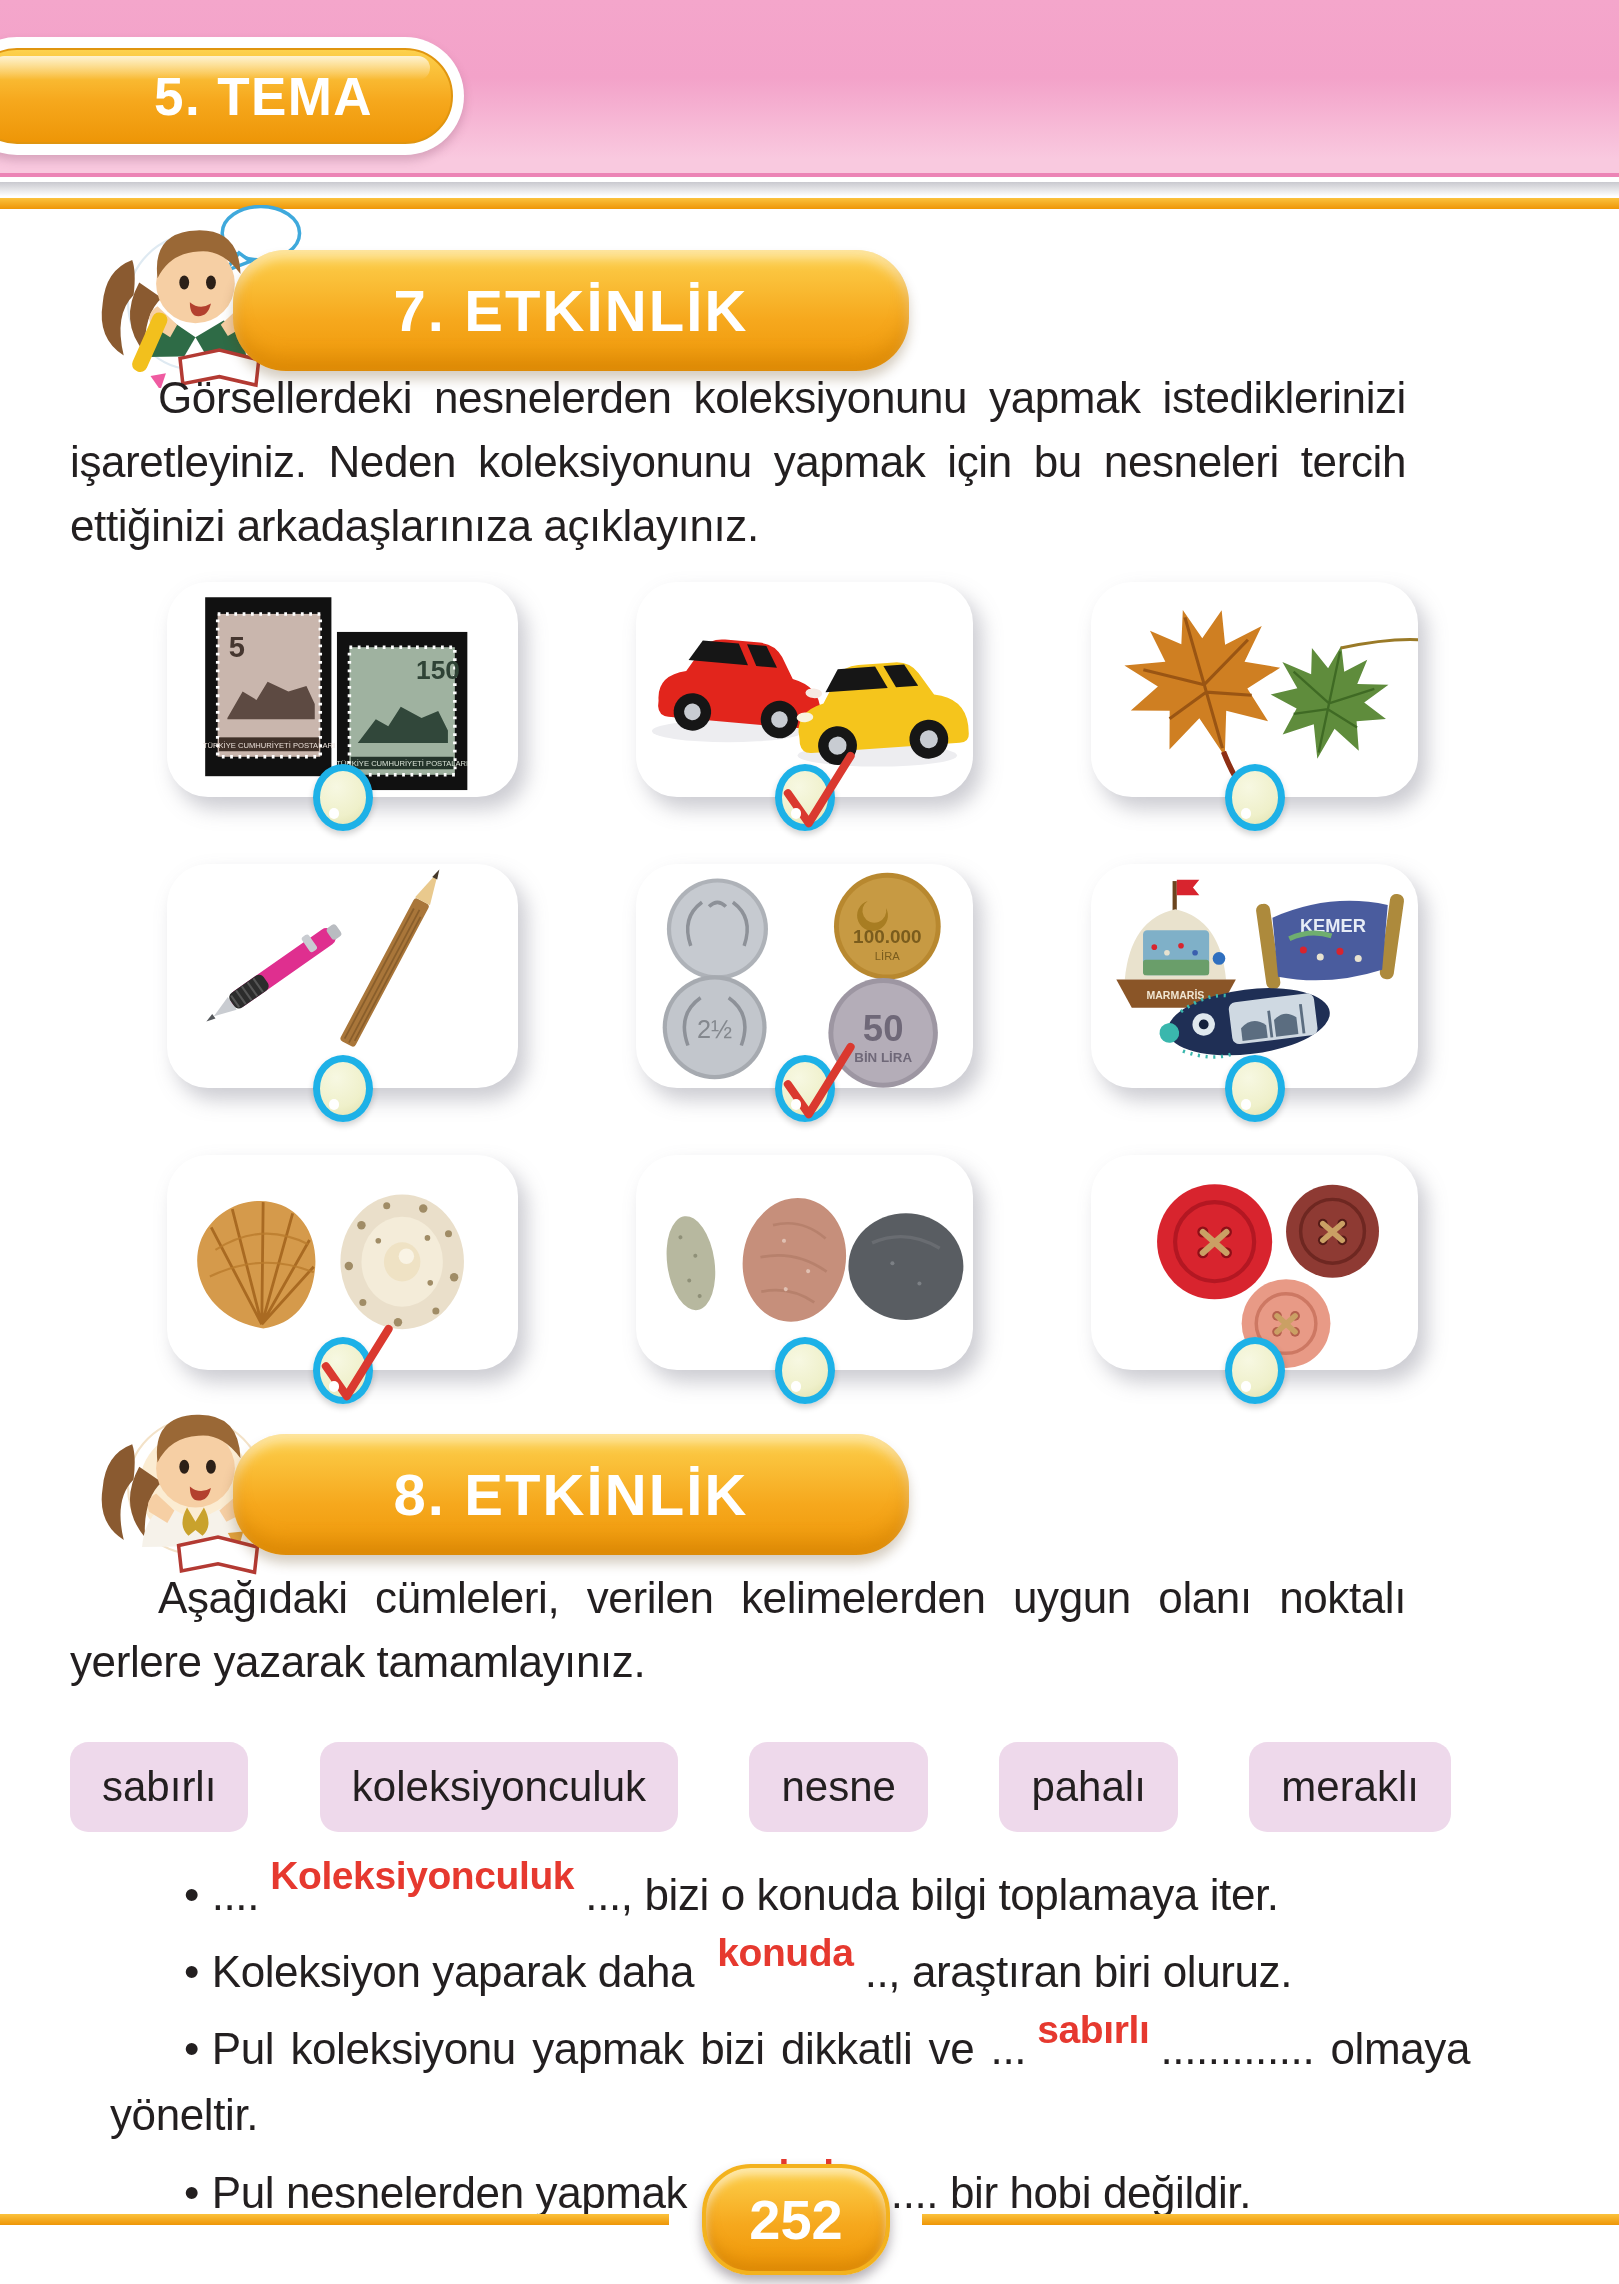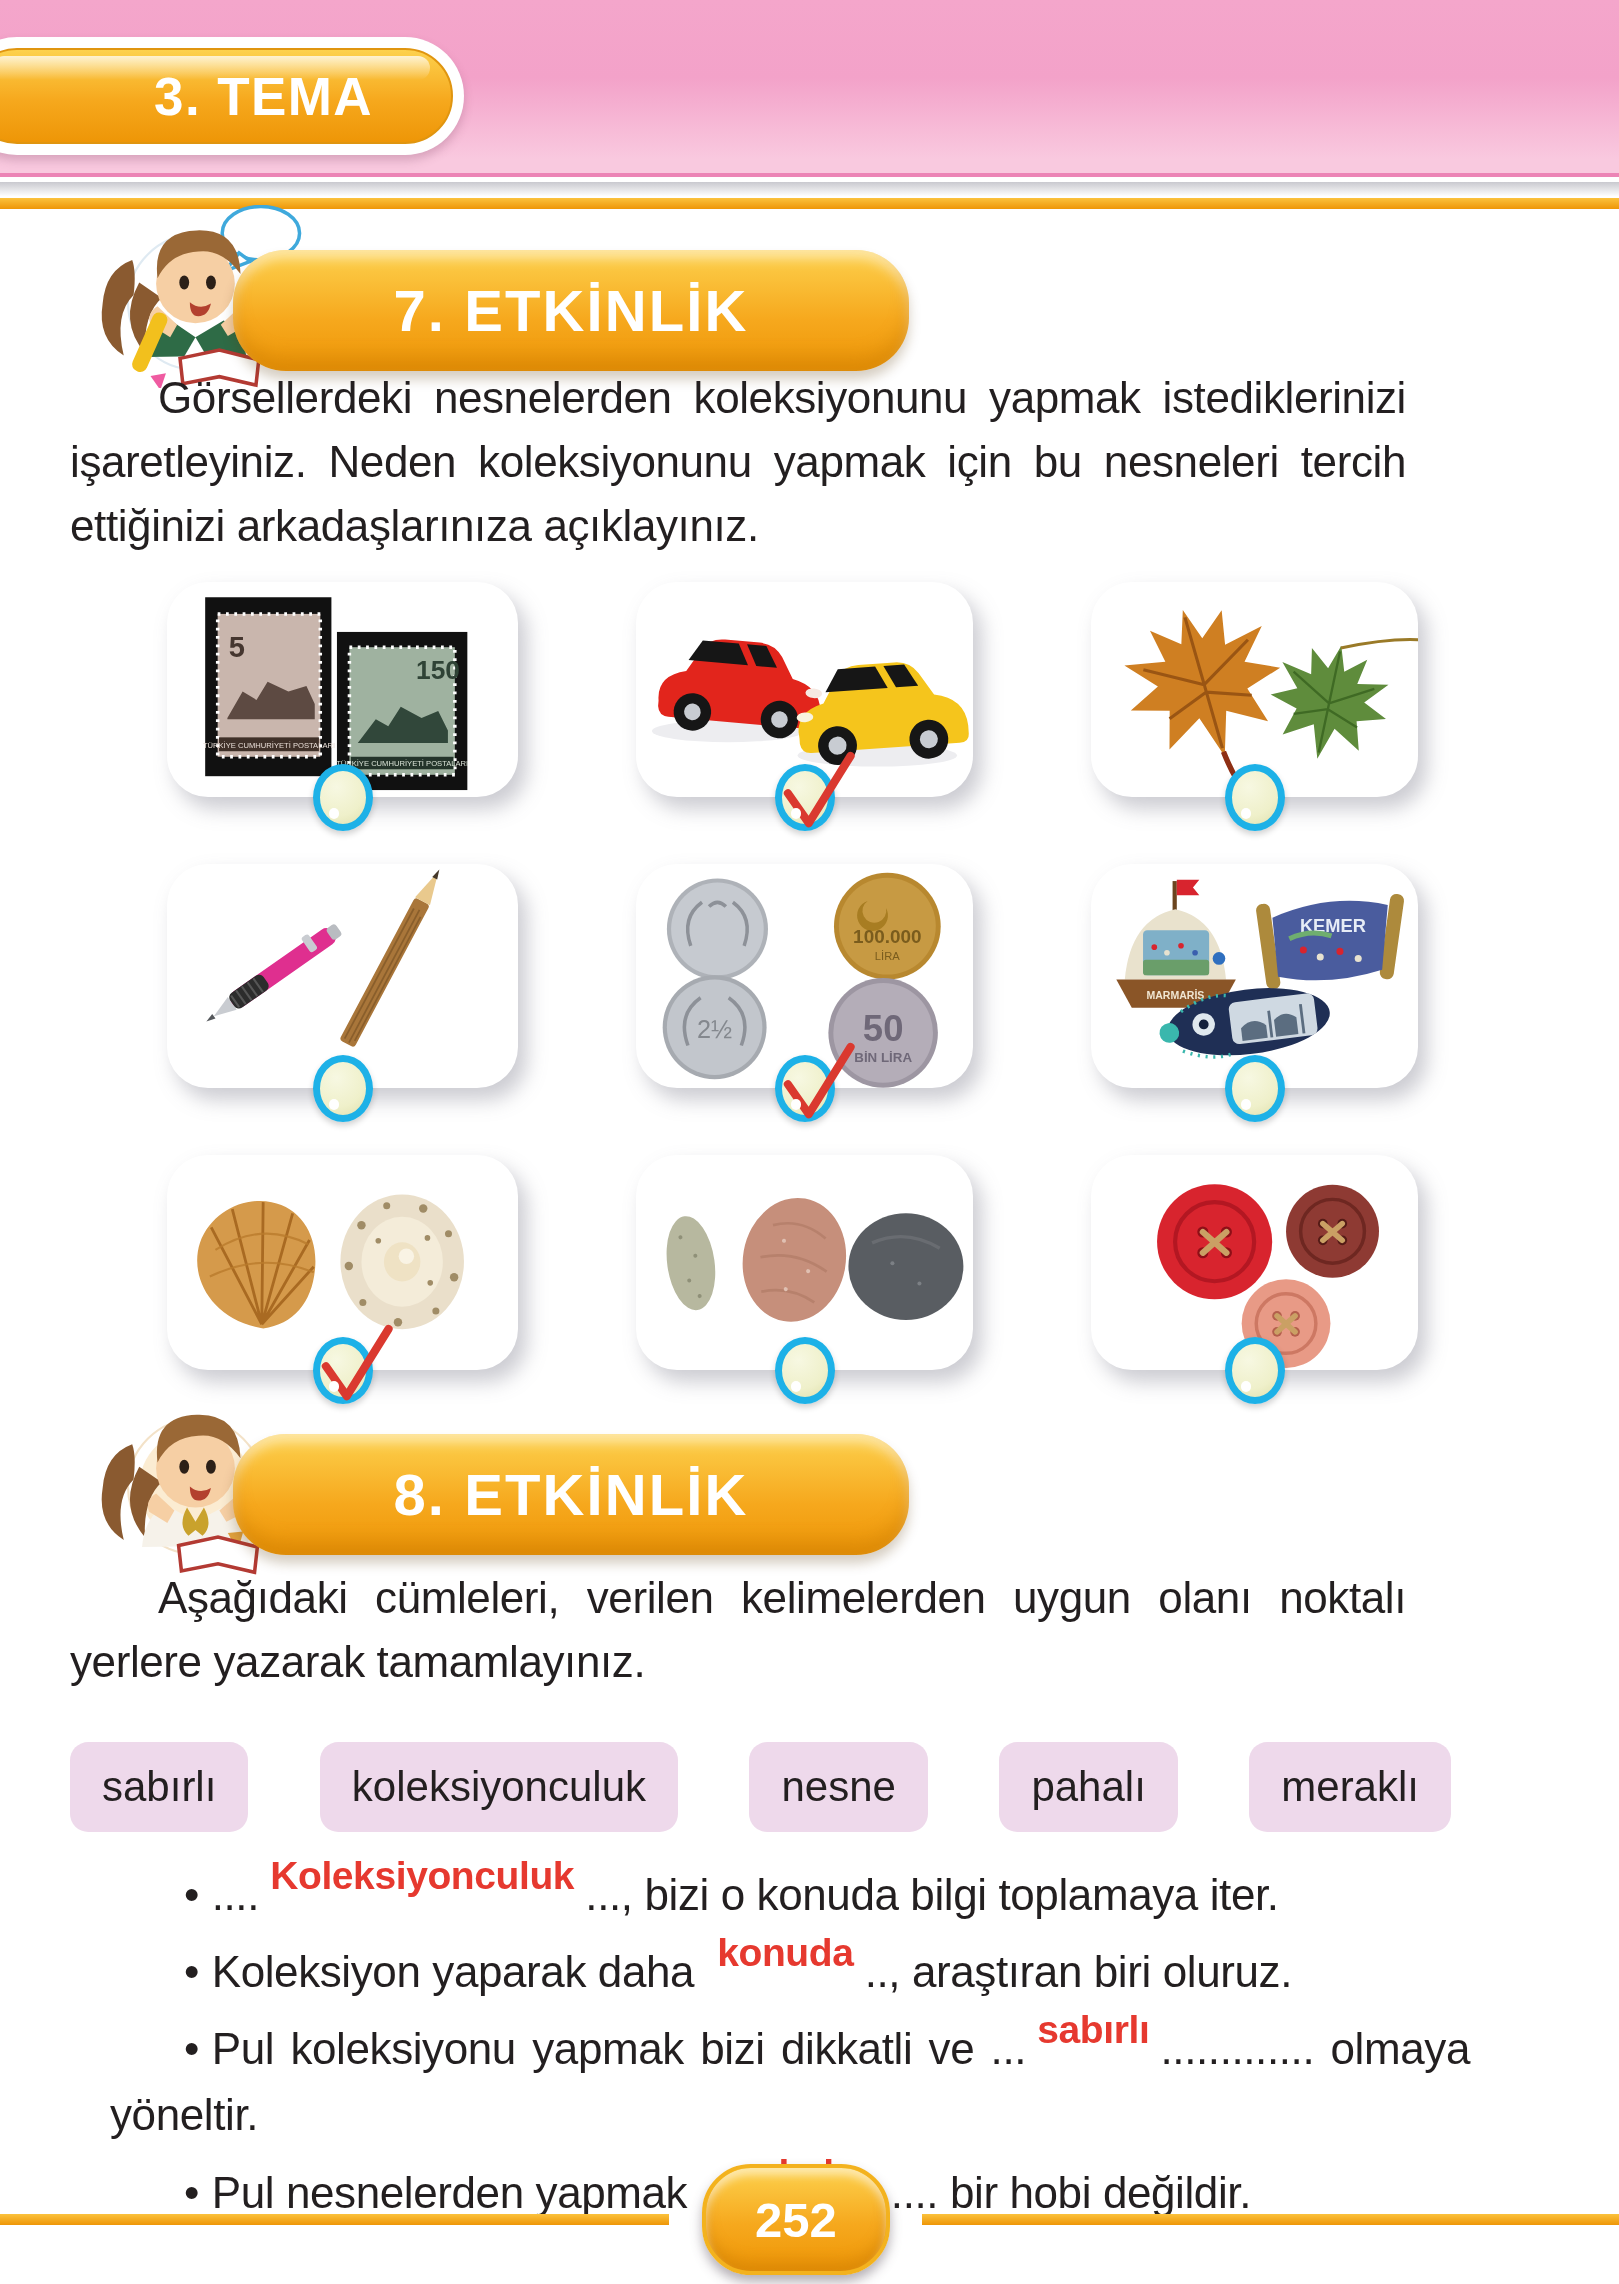--- a/index.html
+++ b/index.html
@@ -68,33 +68,33 @@
     background:#fff;padding:0 11.2px;display:inline-block;text-indent:0;}
 
   
   .footer-line{position:absolute;top:2214px;height:11.2px;background:linear-gradient(180deg,#fbc23d,var(--gold3));}
   .footer-line.left{left:0;width:669px;}
   .footer-line.right{left:922px;width:697px;}
   .page-pill{position:absolute;left:702px;top:2164px;width:188px;height:111px;border-radius:49px;
     background:linear-gradient(180deg,var(--gold1),var(--gold2) 55%,var(--gold3));
     border:4.2px solid #f3b21e;box-shadow:0 7px 11.2px rgba(90,80,90,.45), inset 0 7px 8.4px rgba(255,255,255,.55), inset 0 -9.8px 12.7px rgba(190,115,0,.35);
     display:flex;align-items:center;justify-content:center;}
-  .page-number{font-size:49px;font-weight:bold;color:#fff;}
+  .page-number{font-size:56px;font-weight:bold;color:#fff;}
 </style>
 </head>
 <body>
 
 <div class="page">
 
   <div class="header"></div>
   <div class="header-fade"></div>
   <div class="header-stripe"></div>
   <div class="tema-badge">
     <div class="inner">
-        <span class="tema-label">3. TEMA</span>
+        <span class="tema-label">5. TEMA</span>
       </div>
   </div>
 
   <svg class="mascot" style="top:205px" viewBox="0 0 310 260">
     <circle cx="150" cy="138" r="96" fill="#fff" stroke="#dfeaf2" stroke-width="3"></circle>
     <ellipse cx="243" cy="40" rx="55" ry="38" fill="#fff" stroke="#3fa9dc" stroke-width="5"></ellipse>
     <path d="M212 68 l-20 26 36 -14 z" fill="#fff" stroke="#3fa9dc" stroke-width="5"></path>
     <path d="M70 110 q-30 55 8 100 q-2 -55 24 -78 z" fill="#8a5a30"></path>
     <path d="M60 78 q-38 14 -42 62 q-8 50 30 74 q-14 -58 14 -86 q4 -34 -2 -50z" fill="#8a5a30"></path>
     <circle cx="150" cy="112" r="56" fill="#f6cfa4"></circle>

